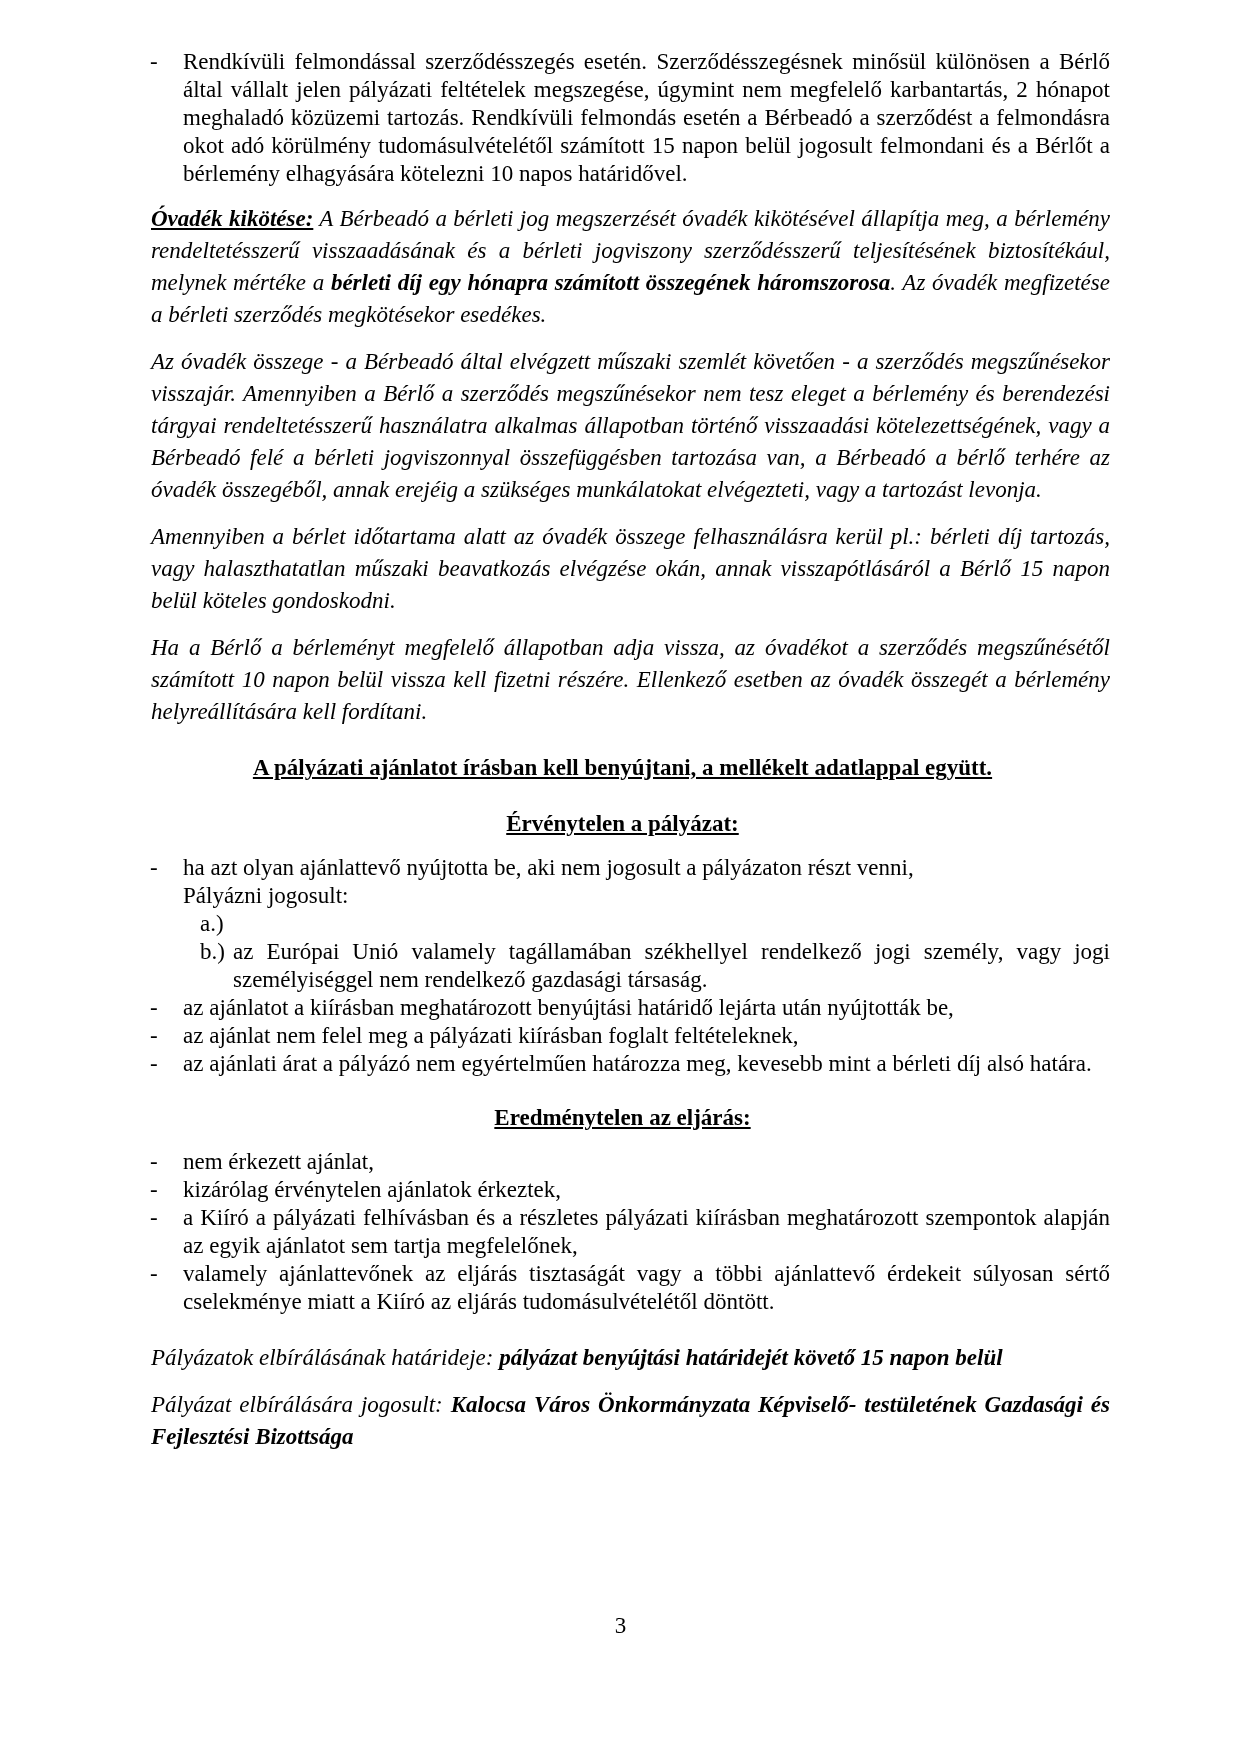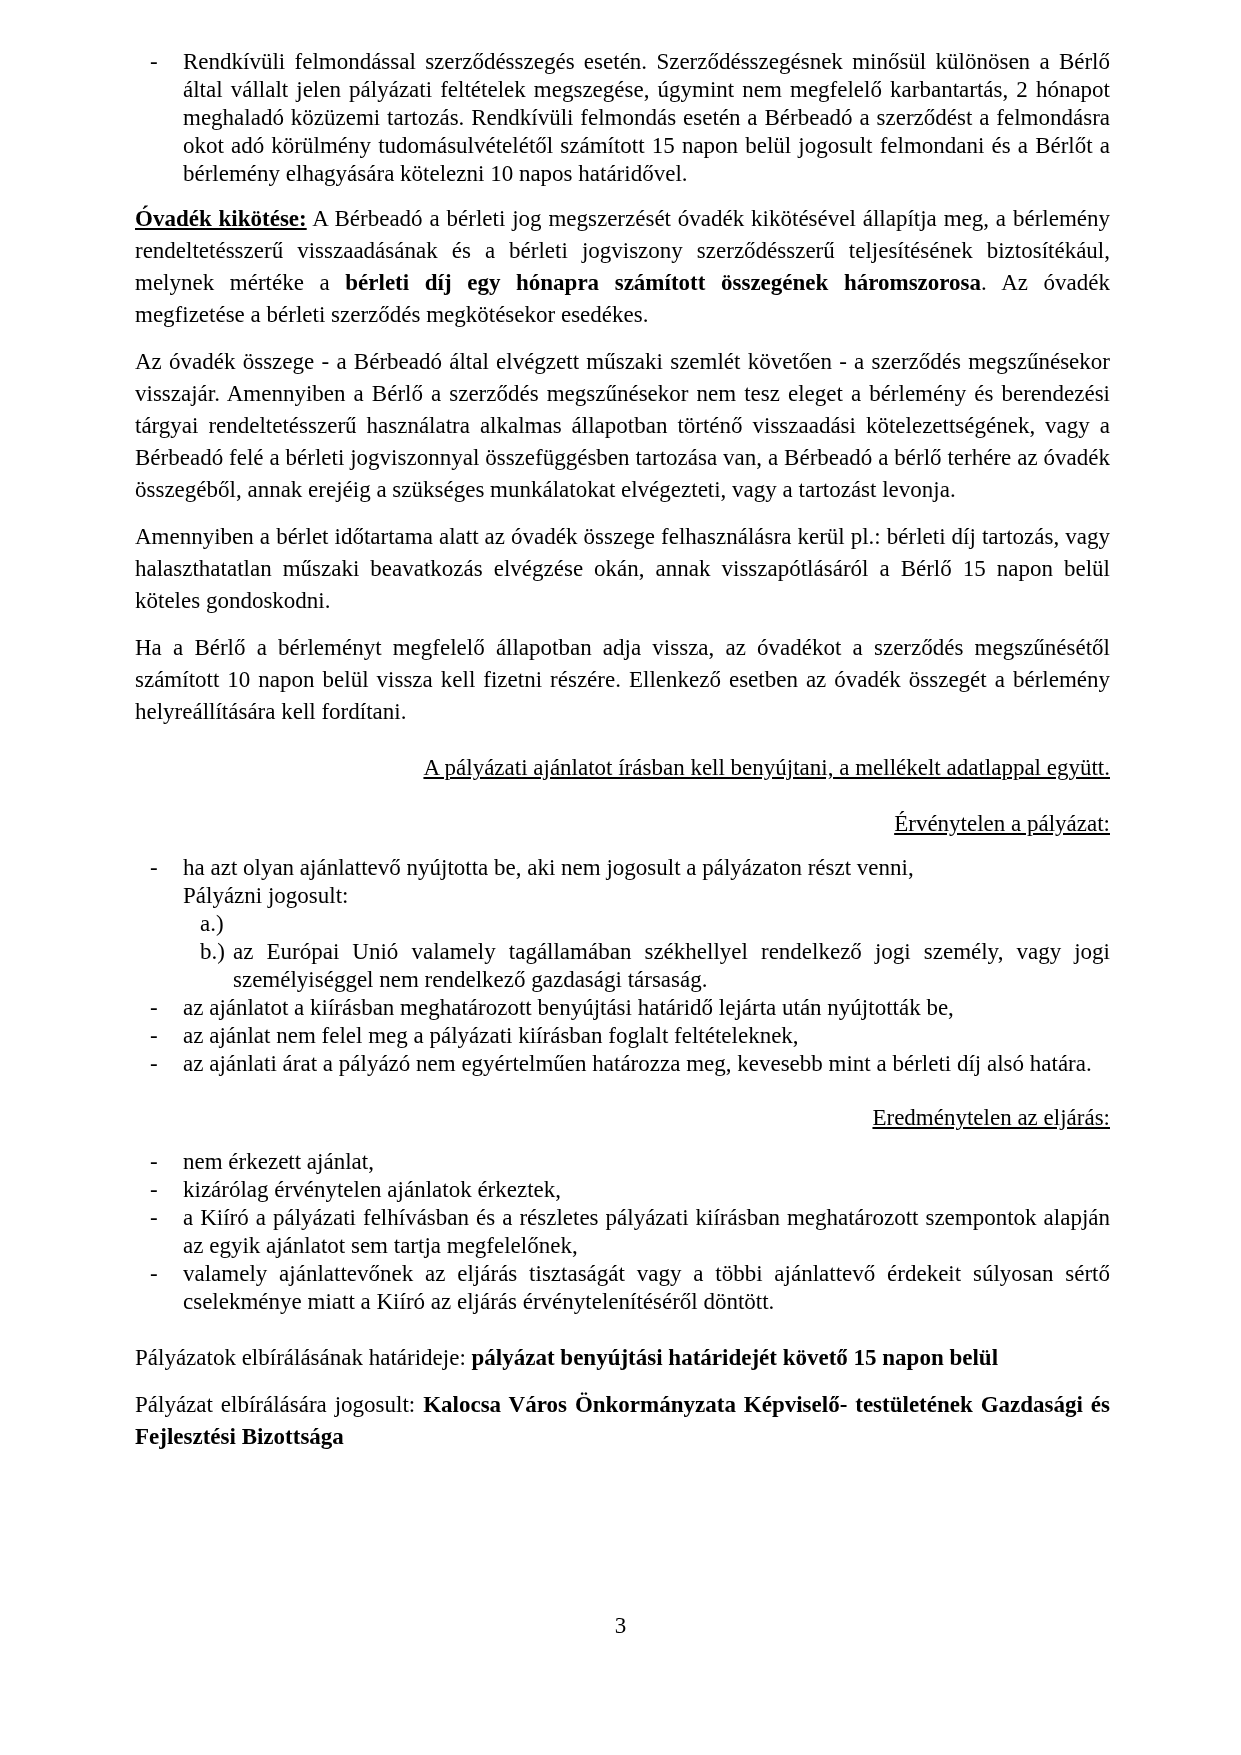--- a/index.html
+++ b/index.html
@@ -19,34 +19,35 @@
     overflow: hidden;
   }
   .content {
     padding: 48px 131px 0 135px; 
   }
   
   .para {
     text-align: justify;
     text-justify: inter-word;
     line-height: 32px;
-    margin: 0 0 15px 0;
+    margin: 0 0 15px 16px;
+    font-style: italic;
   }
   .tight {
     line-height: 28px;
   }
   b, .bold { font-weight: bold; }
   .hu { text-decoration: underline; }
   
   .heading {
-    font-weight: normal;
+    font-weight: bold;
     text-decoration: underline;
     line-height: 32px;
     margin: 24px 0 14px 0;
-    text-align: right;
+    text-align: center;
   }
   
   .li {
     display: flex;
     line-height: 28px;
     text-align: justify;
     text-justify: inter-word;
   }
   .li .marker {
     flex: 0 0 48px;
@@ -139,21 +140,21 @@
       <div class="li">
         <span class="marker">-</span>
         <div class="li-body">kizárólag érvénytelen ajánlatok érkeztek,</div>
       </div>
       <div class="li">
         <span class="marker">-</span>
         <div class="li-body">a Kiíró a pályázati felhívásban és a részletes pályázati kiírásban meghatározott szempontok alapján az egyik ajánlatot sem tartja megfelelőnek,</div>
       </div>
       <div class="li">
         <span class="marker">-</span>
-        <div class="li-body">valamely ajánlattevőnek az eljárás tisztaságát vagy a többi ajánlattevő érdekeit súlyosan sértő cselekménye miatt a Kiíró az eljárás érvénytelenítéséről döntött.</div>
+        <div class="li-body">valamely ajánlattevőnek az eljárás tisztaságát vagy a többi ajánlattevő érdekeit súlyosan sértő cselekménye miatt a Kiíró az eljárás tudomásulvételétől döntött.</div>
       </div>
     </div>
 
     <p class="para" style="margin-top:26px"><span>Pályázatok elbírálásának határideje: </span><b>pályázat benyújtási határidejét követő 15 napon belül</b></p>
 
     <p class="para"><span>Pályázat elbírálására jogosult: </span><b>Kalocsa Város Önkormányzata Képviselő- testületének Gazdasági és Fejlesztési Bizottsága</b></p>
 
   </div>
 
   <div class="page-number">3</div>

